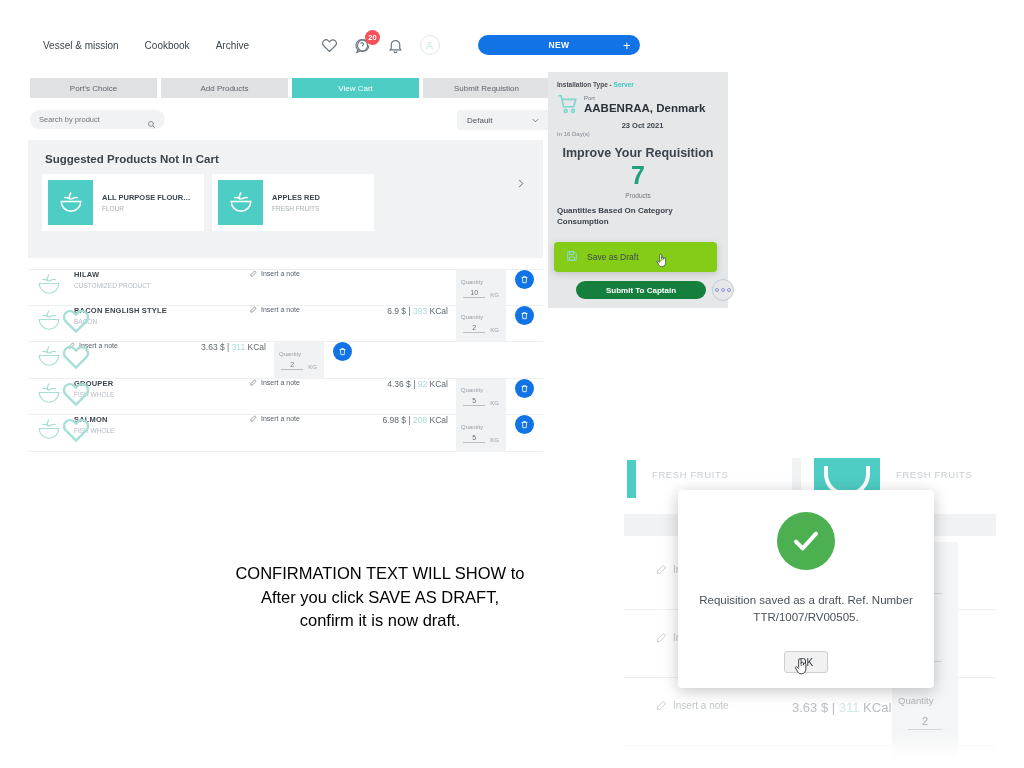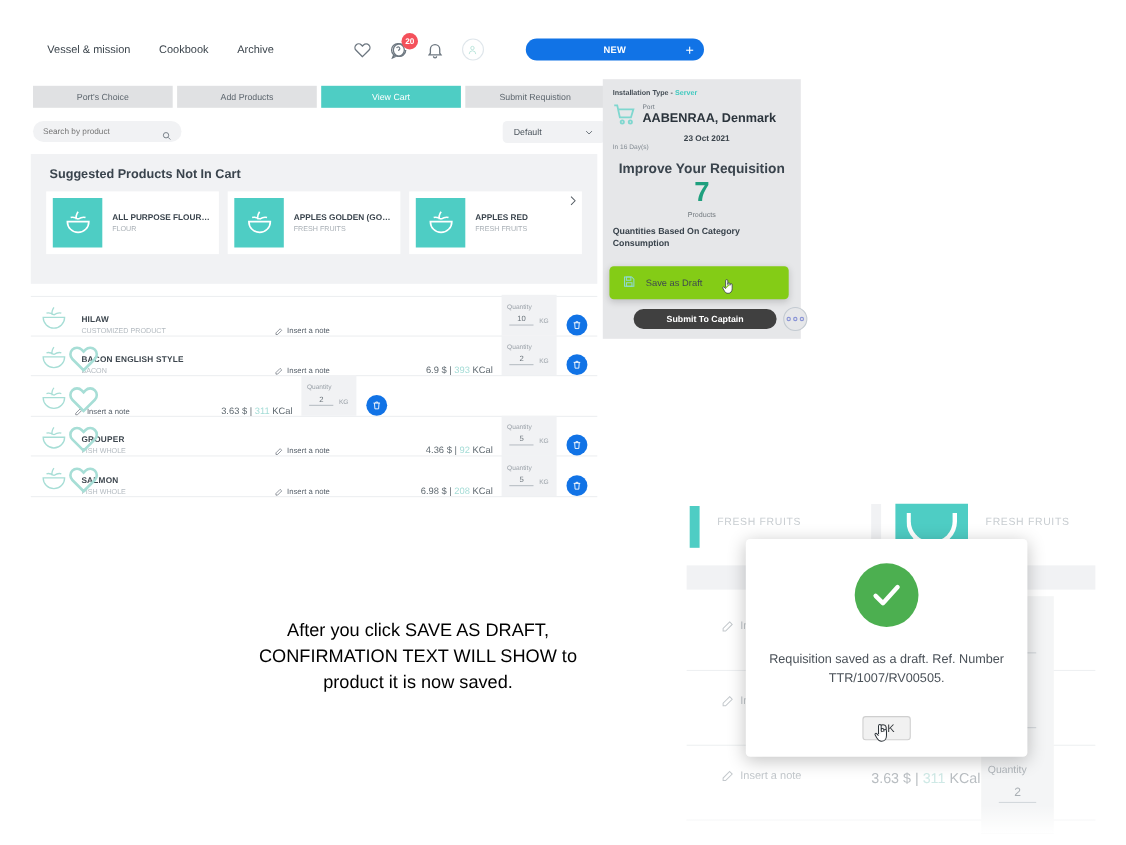--- a/index.html
+++ b/index.html
@@ -97,21 +97,21 @@
   .sthumb { width: 45px; height: 45px; background: #4ecdc4; display:flex; align-items:center; justify-content:center; flex:none;}
   .sthumb svg { width: 30px; height: 30px; color:#fff; }
   .smeta { margin-left: 9px; overflow: hidden; }
   .sname { font-size: 7.5px; font-weight: bold; color: #3a444d; white-space: nowrap; }
   .scat { font-size: 6.5px; color: #a9b0b6; margin-top: 3px; }
 
   
   .cart { position: absolute; left: 28px; top: 269px; width: 515px; }
   .crow {
     position: relative; height: 36.5px; border-bottom: 1px solid #edeff1;
-    display: flex; align-items: flex-end;
+    display: flex; align-items: flex-start;
   }
   .crow:first-child { border-top: 1px solid #edeff1; }
   .pic { width: 34px; height: 30px; flex: none; margin-left: 6px; position: relative; }
   .pic svg { width: 30px; height: 30px; color: #a7ded6; }
   .heart-sm { position: absolute; right: -2px; top: 0px; width: 9px; height: 9px; color: #6f7880; }
   .pinfo { width: 176px; margin-left: 6px; }
   .pname { font-size: 7.5px; font-weight: bold; color: #3c454d; letter-spacing:.2px;}
   .pcat { font-size: 6.5px; color: #b4bbc1; margin-top: 3px; }
   .note { display: flex; align-items: center; gap: 4px; width: 96px; color: #57606a; cursor:pointer;}
   .note svg { width: 7px; height: 7px; }
@@ -156,21 +156,21 @@
   .draft-pop {
     position: absolute; left: 6px; top: 170px; width: 163px; height: 30px;
     background: #84cc16; border-radius: 4px; box-shadow: 0 2px 7px rgba(0,0,0,.17);
     display: flex; align-items: center; padding-left: 12px; gap: 9px; cursor: pointer;
   }
   .draft-pop svg { width: 12px; height: 12px; color: #8fd9d2; flex:none;}
   .draft-pop span { font-size: 8.5px; color: #3f484f; }
   .hand1 { position: absolute; left: 107px; top: 180px; width: 14px; height: 16px; color:#3b444c;}
   .btn-sub {
     position: absolute; left: 28px; top: 209px; width: 130px; height: 18px;
-    background: #404040; border-radius: 10px; color: #fff; font-size: 8px; font-weight: bold;
+    background: #15803d; border-radius: 10px; color: #fff; font-size: 8px; font-weight: bold;
     display: flex; align-items: center; justify-content: center; border:none; cursor:pointer;text-align:center;
   }
   .dots {
     position: absolute; left: 164px; top: 207px; width: 22px; height: 22px; border-radius: 50%;
     border: 1px solid #c3cad1; display: flex; align-items: center; justify-content: center;
     gap: 2px; cursor: pointer; background:#e6e7e9;
   }
   .dots i { width: 4px; height: 4px; border: 1px solid #8a94d6; border-radius: 50%; display:block;}
 
   
@@ -333,32 +333,20 @@
           </div>
         </div>
         <div class="scard">
           <div class="sthumb">
             <svg viewBox="0 0 40 40" fill="none" stroke="currentColor" stroke-width="2">
               <path d="M20 6c-2 3-3 6-2 9M20 15c-3-2-6-3-9-2M20 15c3-2 6-3 9-2"></path>
               <path d="M7 18h26a13 13 0 0 1-13 13A13 13 0 0 1 7 18z"></path>
             </svg>
           </div>
           <div class="smeta">
-            <div class="sname">APPLES GOLDEN (GO…</div>
-            <div class="scat">FRESH FRUITS</div>
-          </div>
-        </div>
-        <div class="scard">
-          <div class="sthumb">
-            <svg viewBox="0 0 40 40" fill="none" stroke="currentColor" stroke-width="2">
-              <path d="M20 6c-2 3-3 6-2 9M20 15c-3-2-6-3-9-2M20 15c3-2 6-3 9-2"></path>
-              <path d="M7 18h26a13 13 0 0 1-13 13A13 13 0 0 1 7 18z"></path>
-            </svg>
-          </div>
-          <div class="smeta">
             <div class="sname">APPLES RED</div>
             <div class="scat">FRESH FRUITS</div>
           </div>
         </div>
       </div>
     </div>
 
     <div class="cart">
 
       <div class="crow">
@@ -591,23 +579,23 @@
       <button class="btn-sub">Submit To Captain</button>
       <div class="dots">
           <i></i>
           <i></i>
           <i></i>
         </div>
     </div>
   </div>
 
   <div class="caption">
+    <div>CONFIRMATION TEXT WILL SHOW to</div>
     <div>After you click SAVE AS DRAFT,</div>
-    <div>CONFIRMATION TEXT WILL SHOW to</div>
-    <div>product it is now saved.</div>
+    <div>confirm it is now draft.</div>
   </div>
 
   <div class="zoomshot">
 
     <div class="z-strip">
       <div class="z-teal-a"></div>
       <div class="z-lbl-a">FRESH FRUITS</div>
       <div class="z-gap"></div>
       <div class="z-teal-b">
           <div class="bowl"></div>

